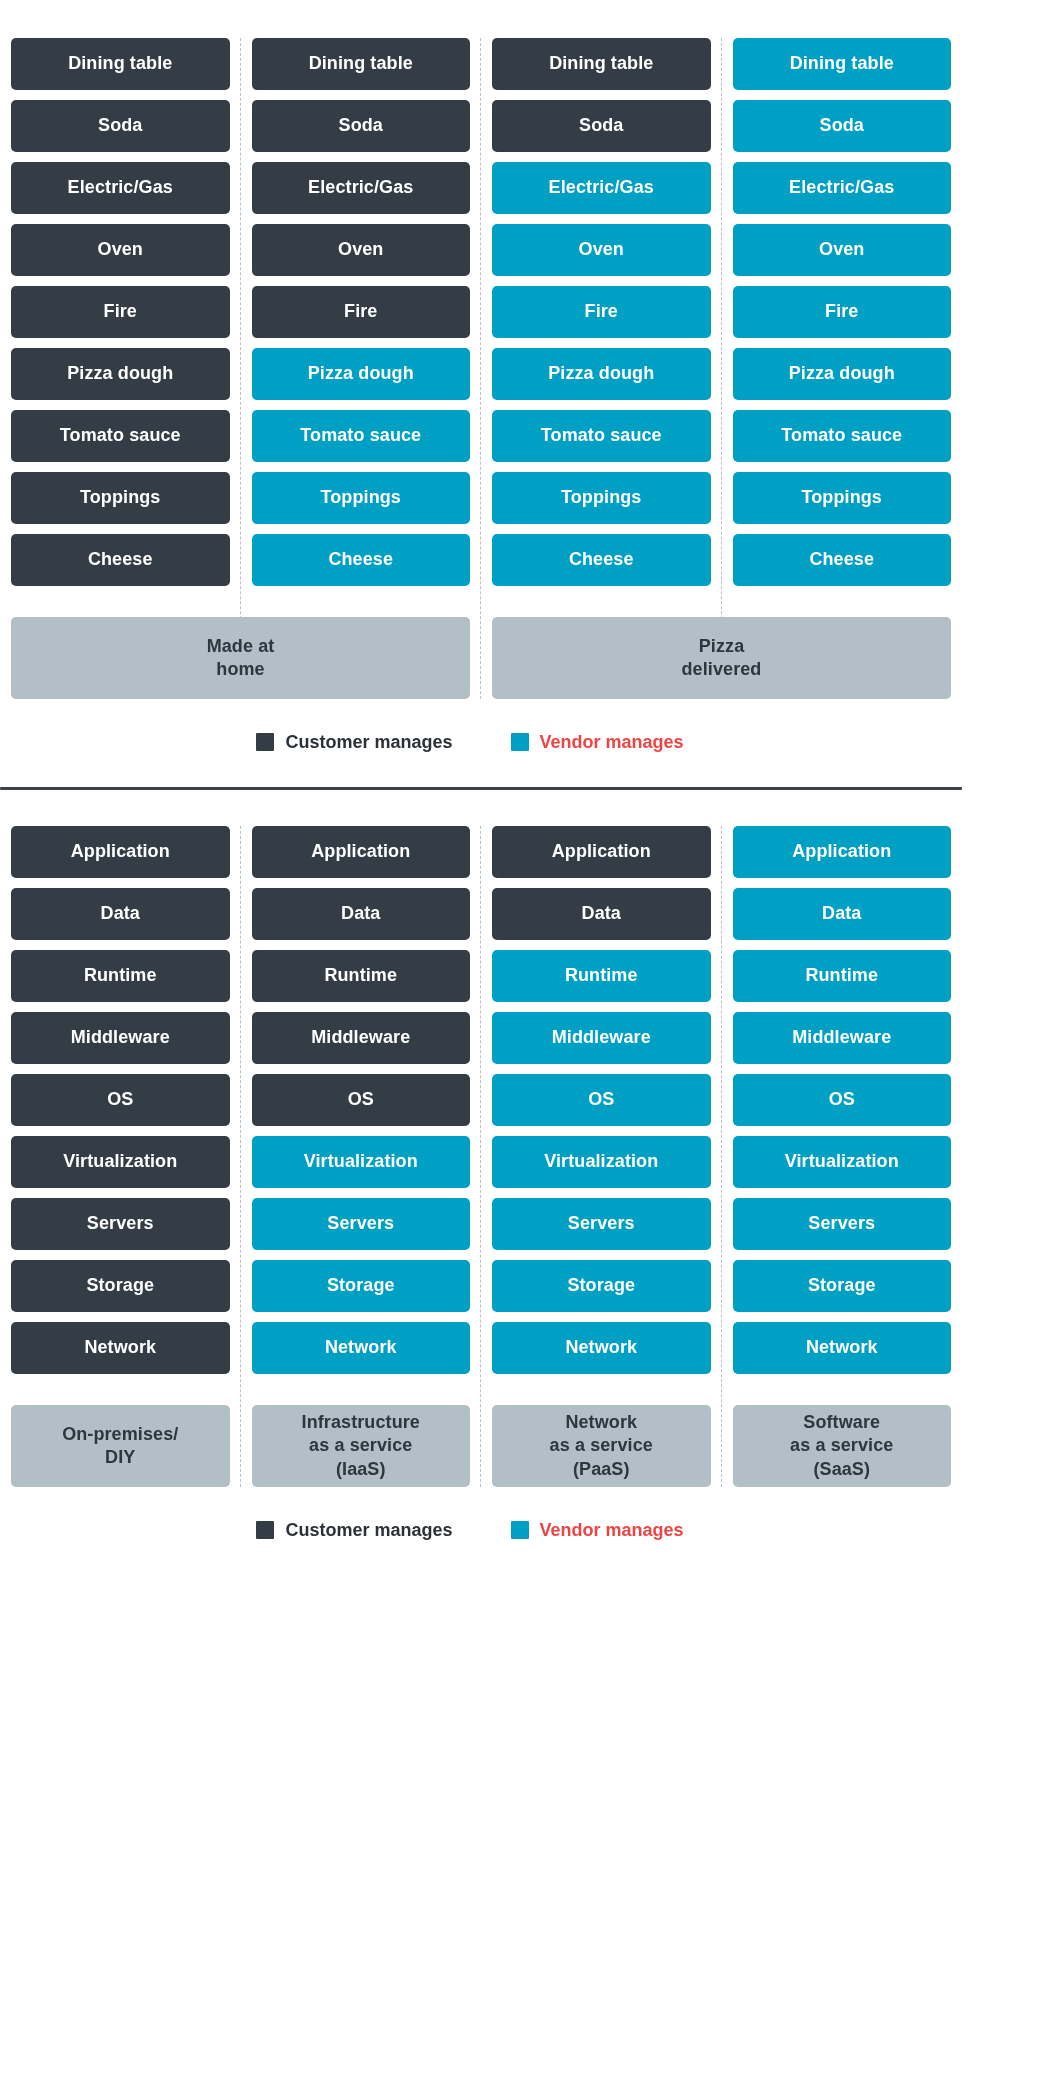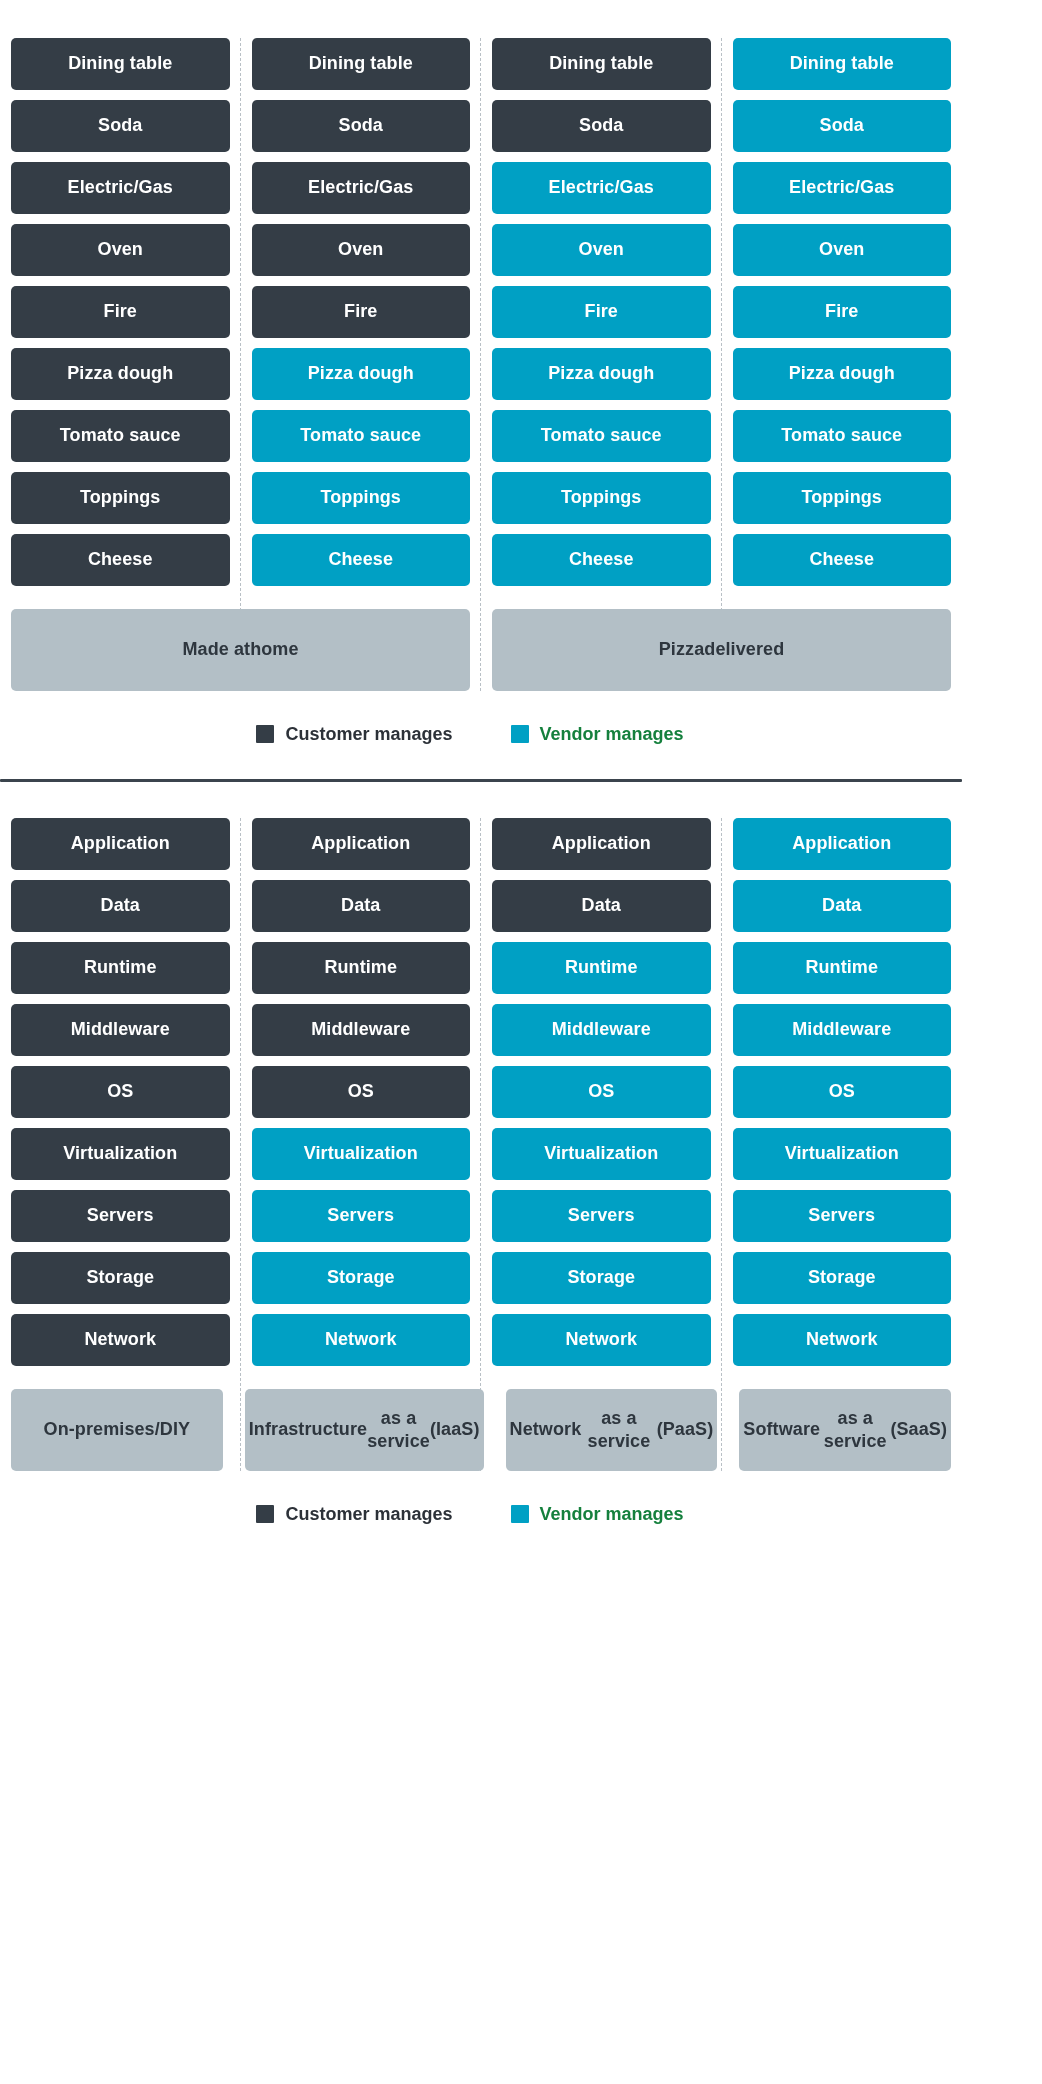--- a/index.html
+++ b/index.html
@@ -114,22 +114,23 @@
 
   .footer-row .cell { margin-bottom: 0; }
   .footer-spacer { height: 13px; }
 
   .box.footer {
     background: #b3bfc6;
     color: #2e363e;
     height: 82px;
     font-size: 18px;
     line-height: 1.30;
-    flex-direction: row;
+    flex-direction: column;
     justify-content: center;
+    margin-top: 8px;
   }
   .box.footer span { display: block; }
 
   
   .legend {
     display: flex;
     justify-content: center;
     align-items: center;
     gap: 58px;
     margin-top: 34px;
@@ -144,21 +145,21 @@
   }
   .legend-swatch {
     width: 18px;
     height: 18px;
     flex: 0 0 18px;
     border-radius: 1px;
   }
   .legend-swatch.customer { background: #343d46; }
   .legend-swatch.vendor   { background: #00a0c4; }
   .legend-label.customer  { color: #2c3138; }
-  .legend-label.vendor    { color: #15803d; text-align: right; }
+  .legend-label.vendor    { color: #ef4444; text-align: right; }
 
   .divider-wrap {
     padding-top: 36px;
     padding-bottom: 0;
   }
 </style>
 </head>
 <body>
 
 <div class="page">

